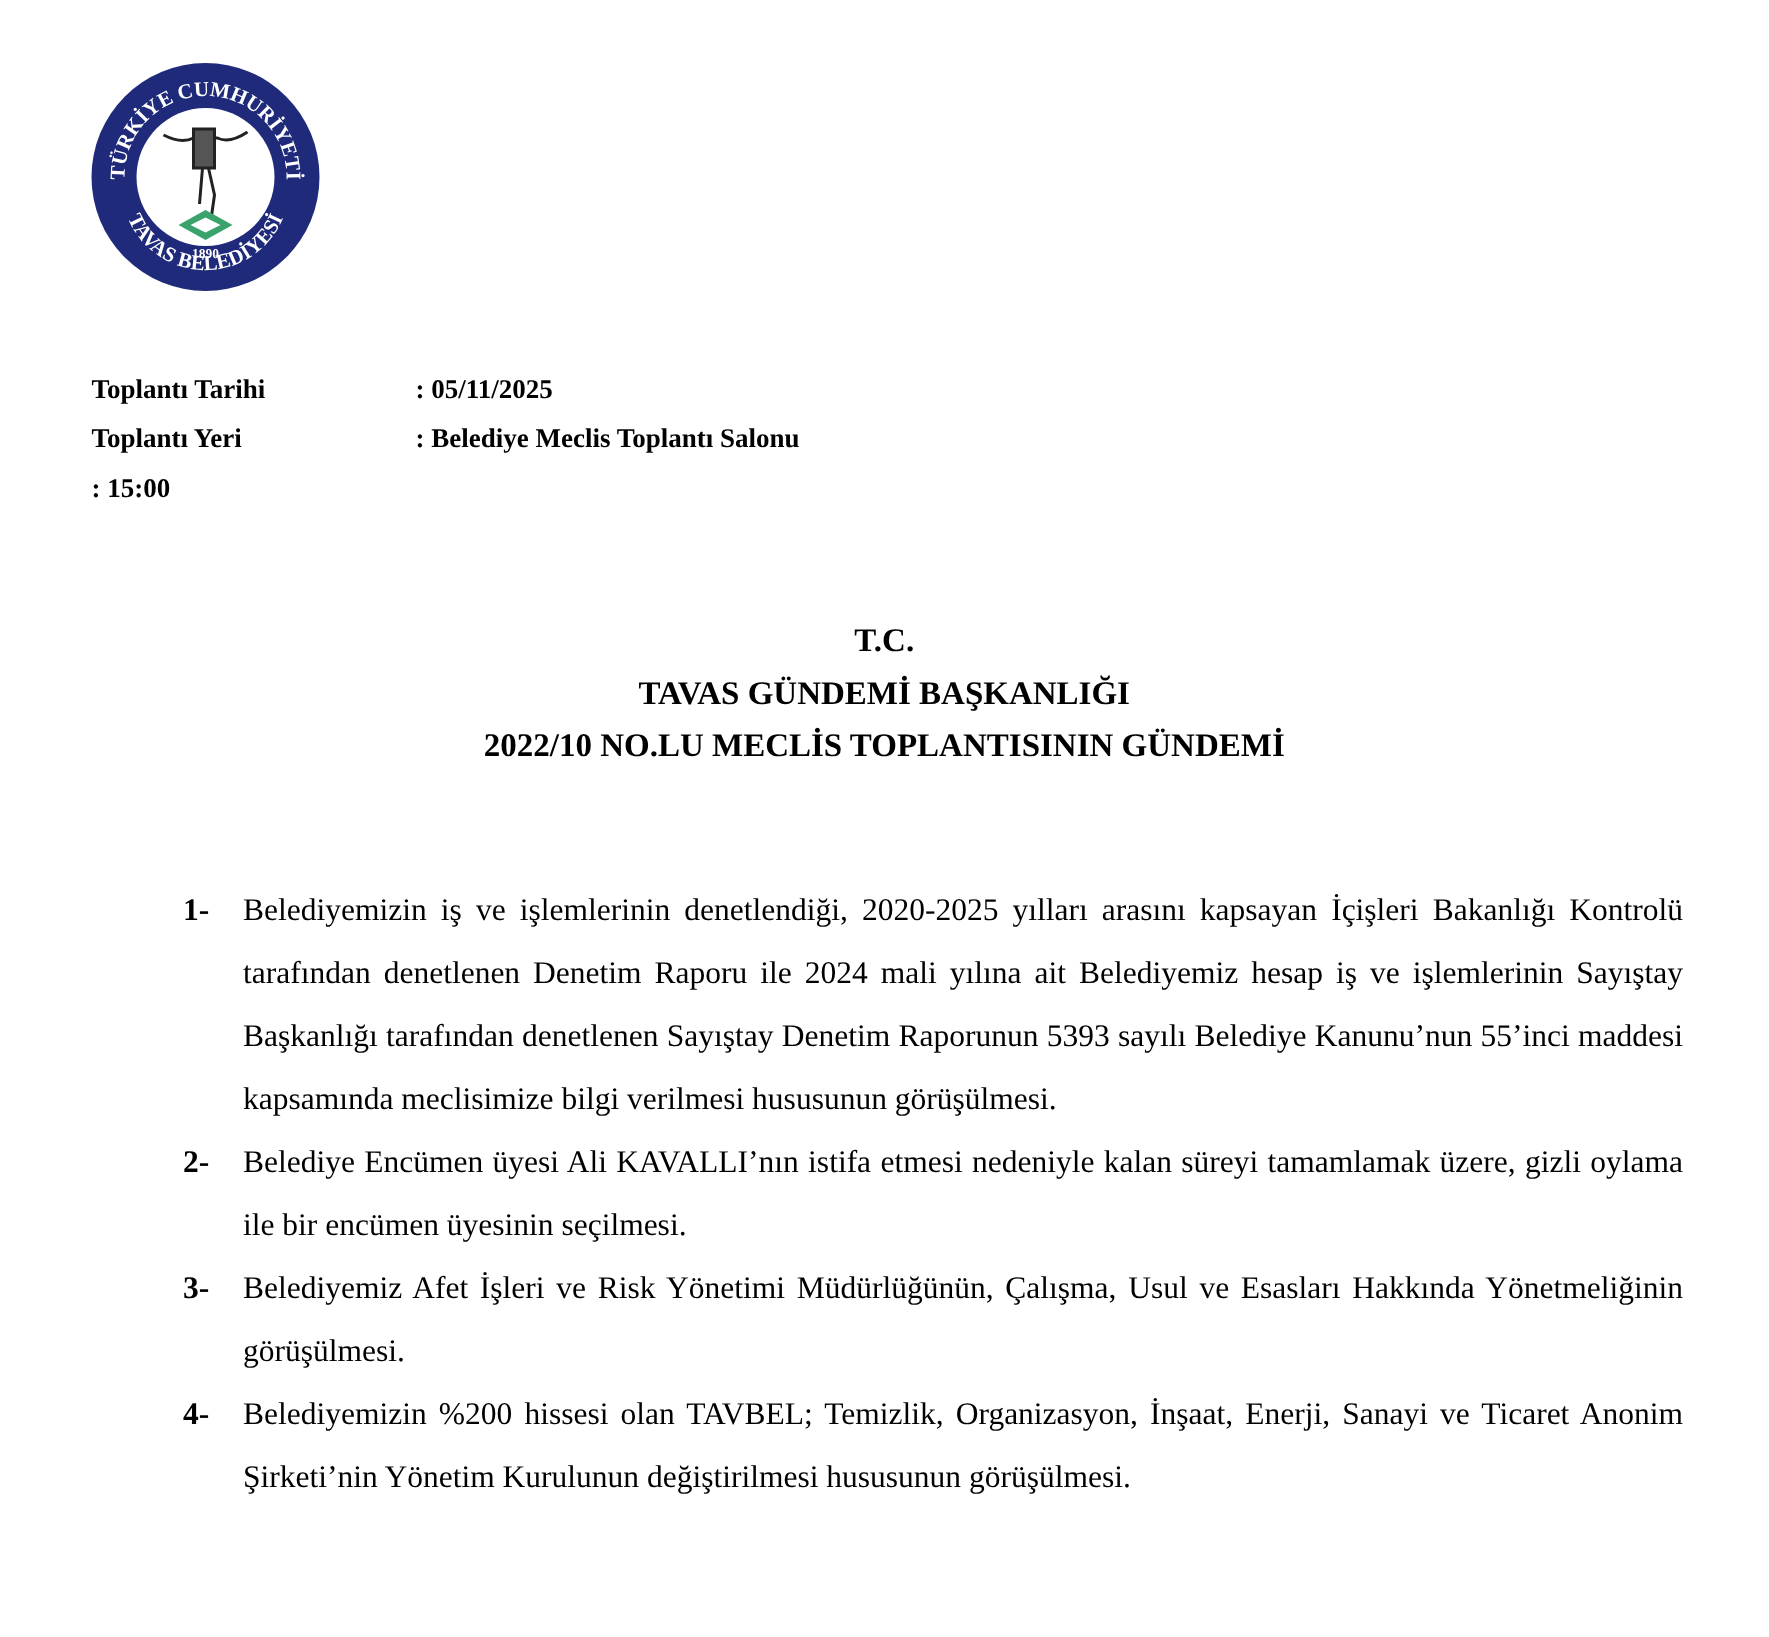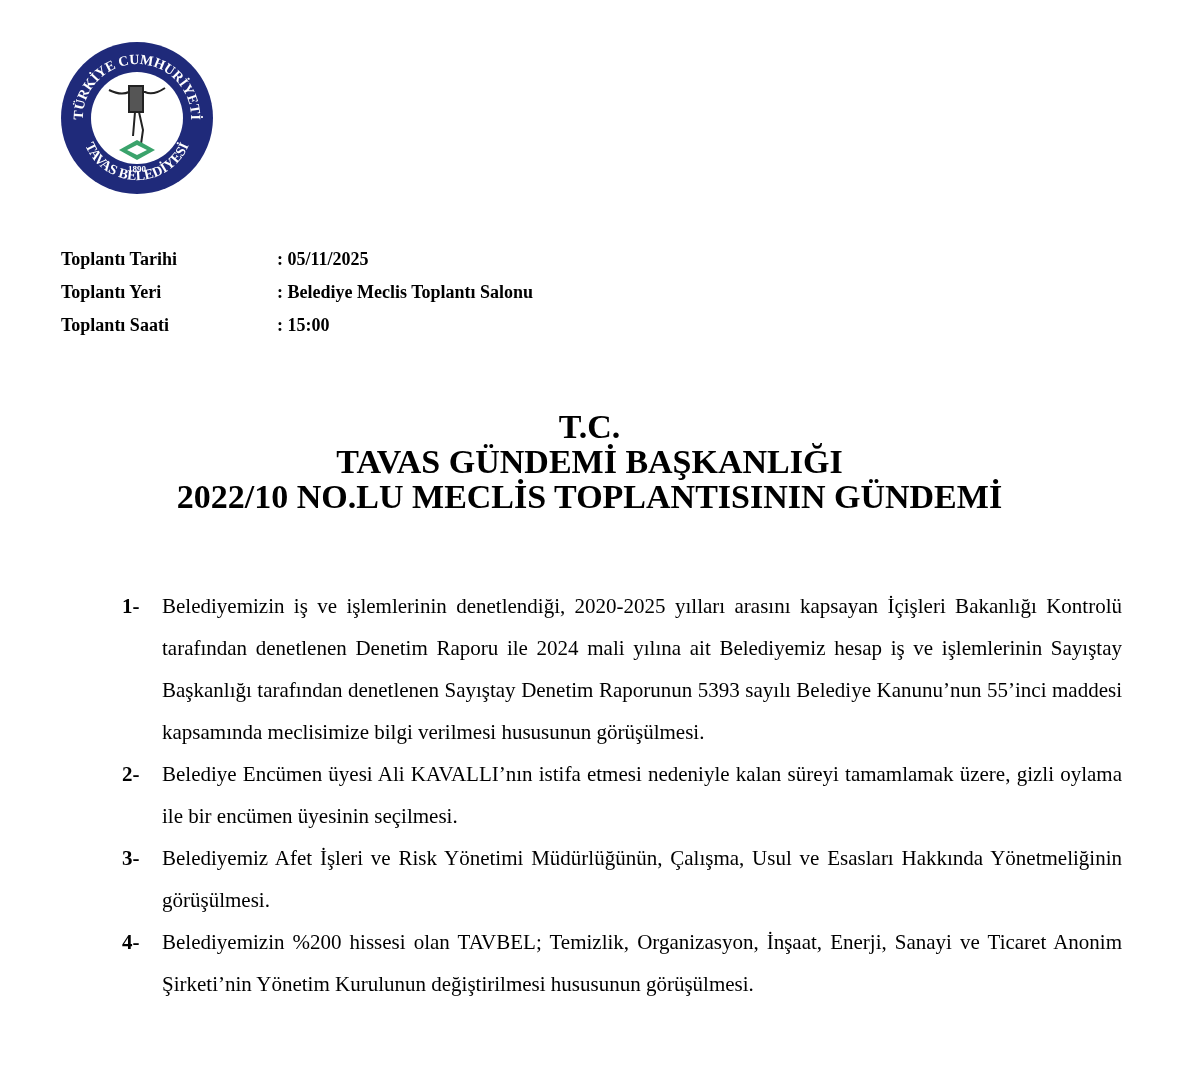--- a/index.html
+++ b/index.html
@@ -6,21 +6,21 @@
   body {
     width: 1179px; height: 1091px; position: relative; overflow: hidden;
     font-family: "Liberation Serif", "DejaVu Serif", serif; color: #000;
   }
   .logo { position: absolute; left: 59px; top: 40px; width: 156px; height: 156px; }
 
   .meta { position: absolute; left: 61px; top: 243px; font-weight: bold; font-size: 18px; line-height: 33px; }
   .meta-row { display: flex; white-space: nowrap; }
   .meta-label { width: 216px; }
 
-  .heading { position: absolute; left: 0; width: 1179px; top: 409px; text-align: center; font-weight: bold; font-size: 34px; line-height: 35px; }
+  .heading { position: absolute; left: 0; width: 1179px; top: 409px; text-align: center; font-weight: bold; font-size: 22px; line-height: 35px; }
 
   .agenda { position: absolute; left: 122px; top: 585px; width: 1000px; font-size: 21px; line-height: 42px; }
   .item { display: flex; }
   .item-num { width: 40px; flex: none; font-weight: bold; }
   .item-text { flex: 1; text-align: justify; }
 </style>
 </head>
 <body>
 
 <div class="logo">
@@ -53,21 +53,20 @@
 <div class="meta">
   <div class="meta-row">
     <span class="meta-label">Toplantı Tarihi</span>
     <span>: 05/11/2025</span>
   </div>
   <div class="meta-row">
     <span class="meta-label">Toplantı Yeri</span>
     <span>: Belediye Meclis Toplantı Salonu</span>
   </div>
   <div class="meta-row">
-    <span class="meta-label">Toplantı Saati</span>
     <span>: 15:00</span>
   </div>
 </div>
 
 <div class="heading">
   <div>T.C.</div>
   <div>TAVAS GÜNDEMİ BAŞKANLIĞI</div>
   <div>2022/10 NO.LU MECLİS TOPLANTISININ GÜNDEMİ</div>
 </div>
 

